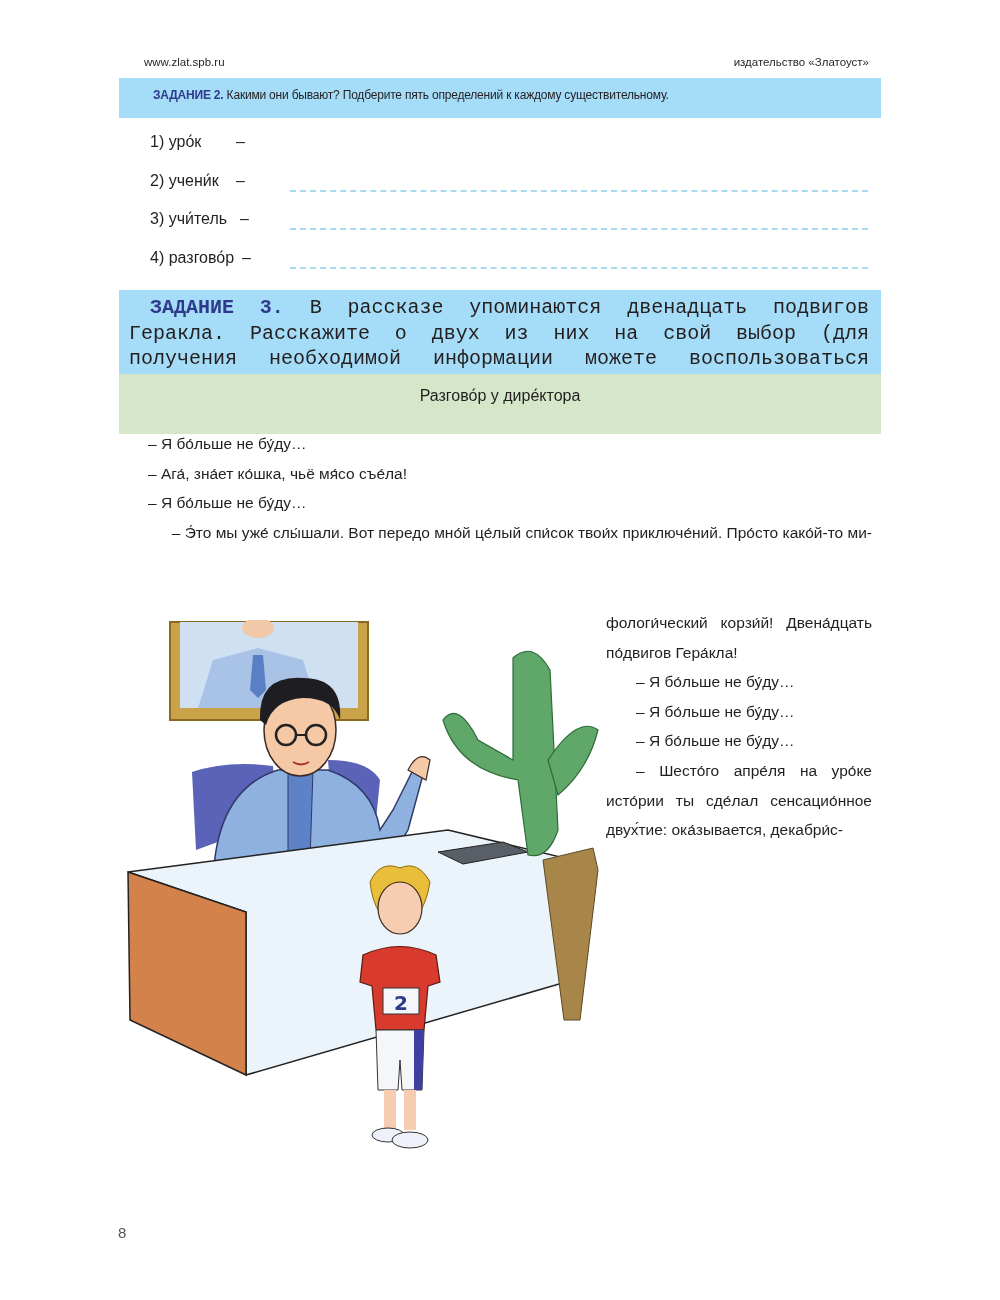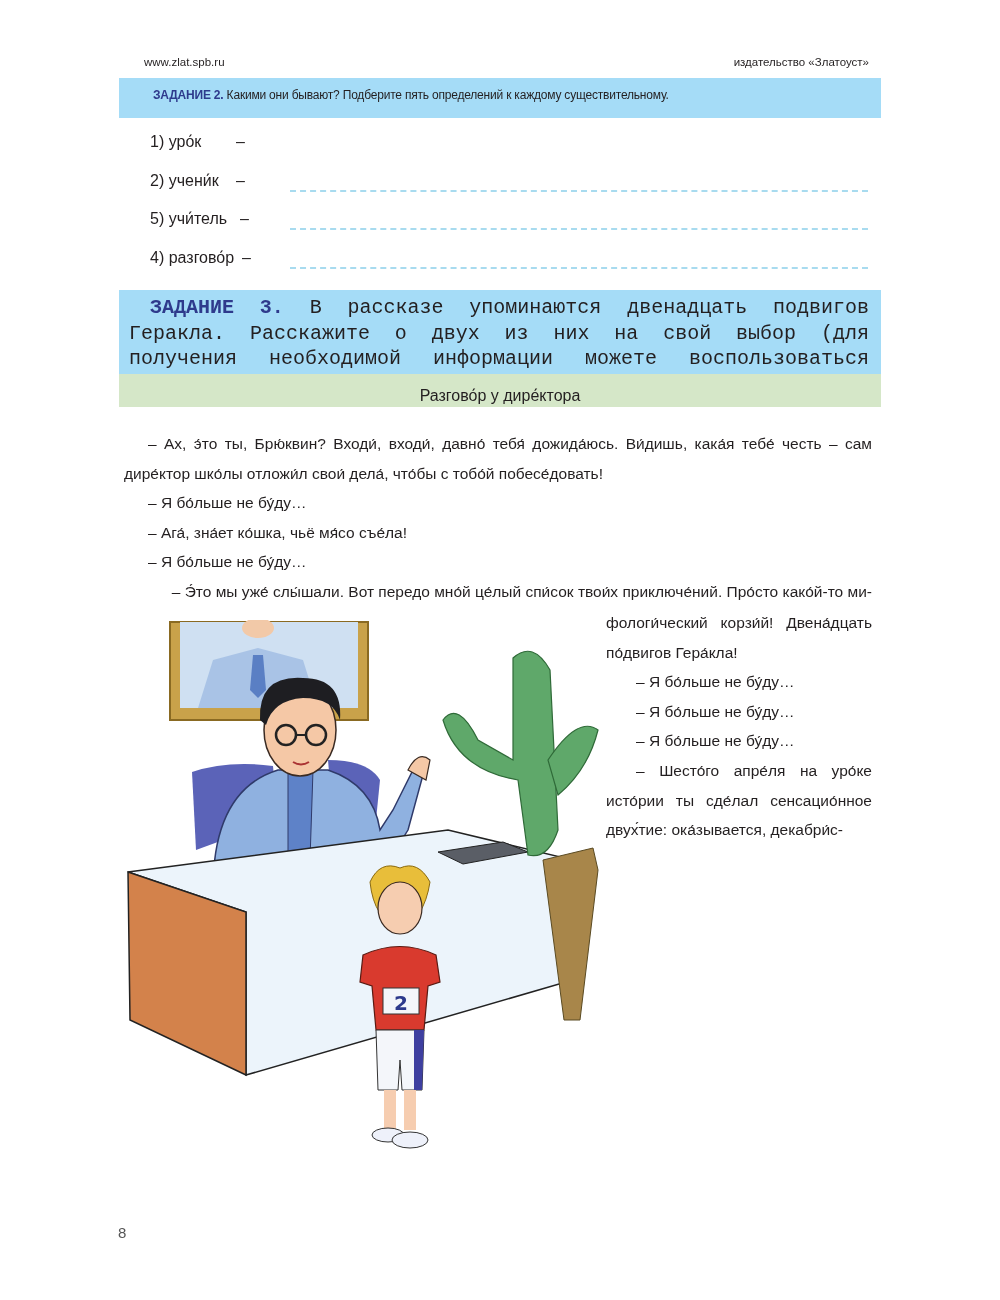--- a/index.html
+++ b/index.html
@@ -21,21 +21,21 @@
     .row .dash { position: absolute; top: 0; font-size: 16px; }
     .row .answer { position: absolute; left: 176px; top: -3px; font-family: "DejaVu Serif", serif;
                    font-style: italic; font-size: 17px; color: #333; letter-spacing: 0.4px; white-space: nowrap; }
     .row .blank { position: absolute; left: 140px; right: 12px; top: 18px; height: 0;
                   border-top: 2px dashed #a8dbef; }
 
     .task3 { top: 290px; height: 84px; }
     .task3 .txt { position: absolute; left: 10px; right: 12px; top: 5px; font-size: 20px; line-height: 25.5px;
                   text-align: justify; text-indent: 21px; font-family: Liberation Mono, monospace; }
 
-    .section-band { position: absolute; left: 119px; top: 374px; width: 762px; height: 33px; background: #d5e7c8; }
+    .section-band { position: absolute; left: 119px; top: 374px; width: 762px; height: 60px; background: #d5e7c8; }
     .section-band .title { position: absolute; left: 0; right: 0; top: 13px; text-align: center; font-size: 16px; }
 
     .text { font-size: 15.5px; line-height: 29.6px; }
     .full { position: absolute; left: 124px; width: 748px; top: 429px; }
     .full p { margin: 0; text-align: justify; text-indent: 24px; }
     .full p.noindent { text-indent: 29px; }
 
     .col { position: absolute; left: 606px; width: 266px; top: 608px; }
     .col p { margin: 0; text-align: justify; text-indent: 30px; }
     .col p.cont { text-indent: 0; }
@@ -60,41 +60,40 @@
   <div class="row">
     <span class="label">1) уро́к</span>
     <span class="dash" style="left:86px">–</span>
   </div>
   <div class="row">
     <span class="label">2) учени́к</span>
     <span class="dash" style="left:86px">–</span>
     <span class="blank"></span>
   </div>
   <div class="row">
-    <span class="label">5) учи́тель</span>
+    <span class="label">3) учи́тель</span>
     <span class="dash" style="left:90px">–</span>
     <span class="blank"></span>
   </div>
   <div class="row">
     <span class="label">4) разгово́р</span>
     <span class="dash" style="left:92px">–</span>
     <span class="blank"></span>
   </div>
 </div>
 
 <div class="task-band task3">
   <div class="txt"><span class="task-num">ЗАДАНИЕ 3.</span><span> В рассказе упоминаются двенадцать подвигов Геракла. Расскажите о двух из них на свой выбор (для получения необходимой информации можете воспользоваться Интернетом, энциклопедией и т.д.).</span></div>
 </div>
 
 <div class="section-band">
   <div class="title">Разгово́р у дире́ктора</div>
 </div>
 
 <div class="full text">
-  <p>– Ах, э́то ты, Брю́квин? Входи́, входи́, давно́ тебя́ дожида́юсь. Ви́дишь, кака́я тебе́ честь – сам дире́ктор шко́лы отложи́л свои́ дела́, что́бы с тобо́й побесе́довать!</p>
   <p>– Я бо́льше не бу́ду…</p>
   <p>– Ага́, зна́ет ко́шка, чьё мя́со съе́ла!</p>
   <p>– Я бо́льше не бу́ду…</p>
   <p class="noindent" style="text-align:right">– Э́то мы уже́ слы́шали. Вот передо мно́й це́лый спи́сок твои́х приключе́ний. Про́сто како́й-то ми-</p>
 </div>
 
 <div class="col text">
   <p class="cont">фологи́ческий корзи́й! Двена́дцать по́двигов Гера́кла!</p>
   <p>– Я бо́льше не бу́ду…</p>
   <p>– Я бо́льше не бу́ду…</p>

